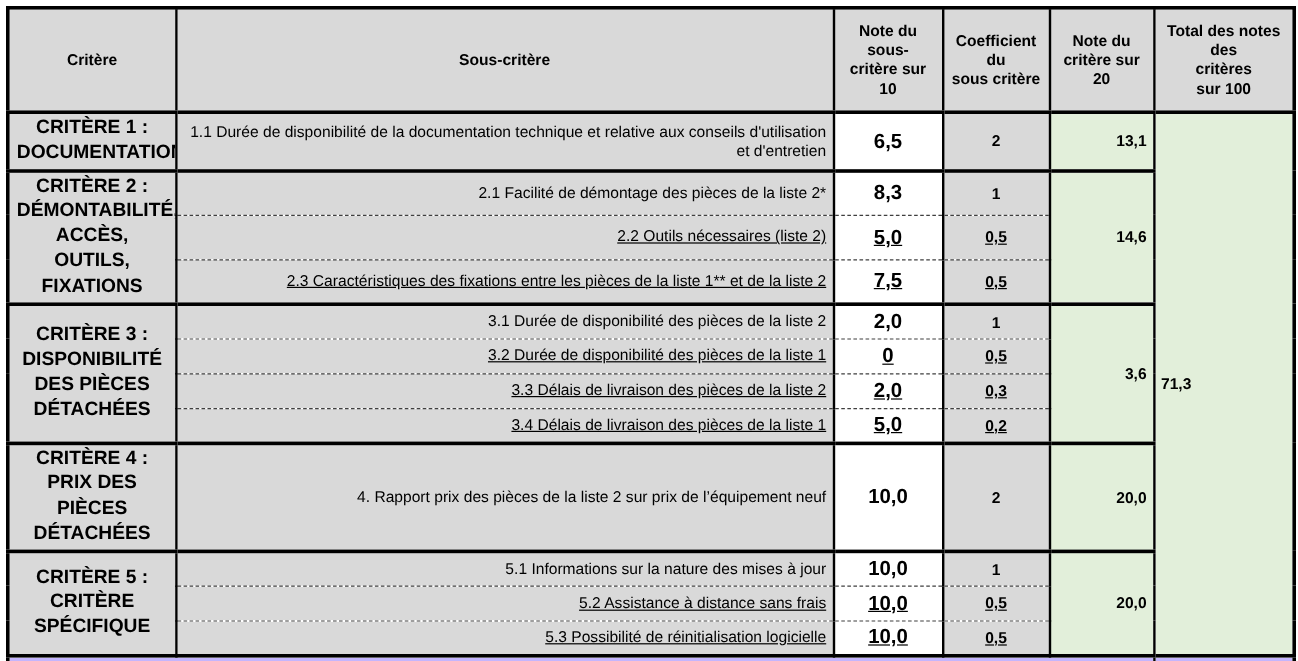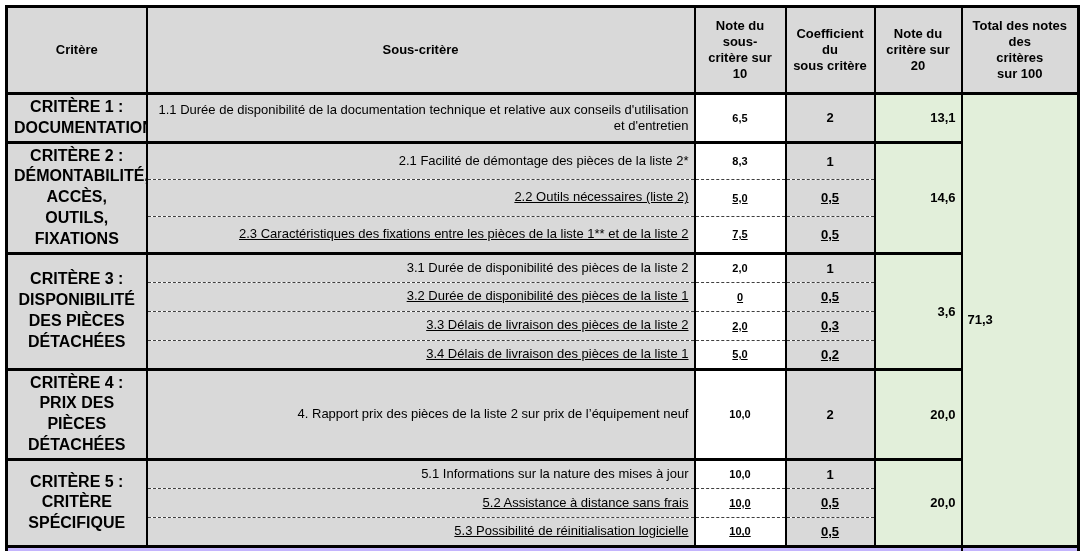--- a/index.html
+++ b/index.html
@@ -52,21 +52,21 @@
     background: #d9d9d9;
     font-size: 13px;
     text-align: right;
     vertical-align: middle;
     padding-left: 8px;
     line-height: 1.25;
   }
   td.note {
     background: #ffffff;
     font-weight: bold;
-    font-size: 11px;
+    font-size: 17px;
     text-align: center;
     vertical-align: middle;
   }
   td.coef {
     background: #d9d9d9;
     font-weight: bold;
     font-size: 13px;
     text-align: center;
     vertical-align: middle;
   }

